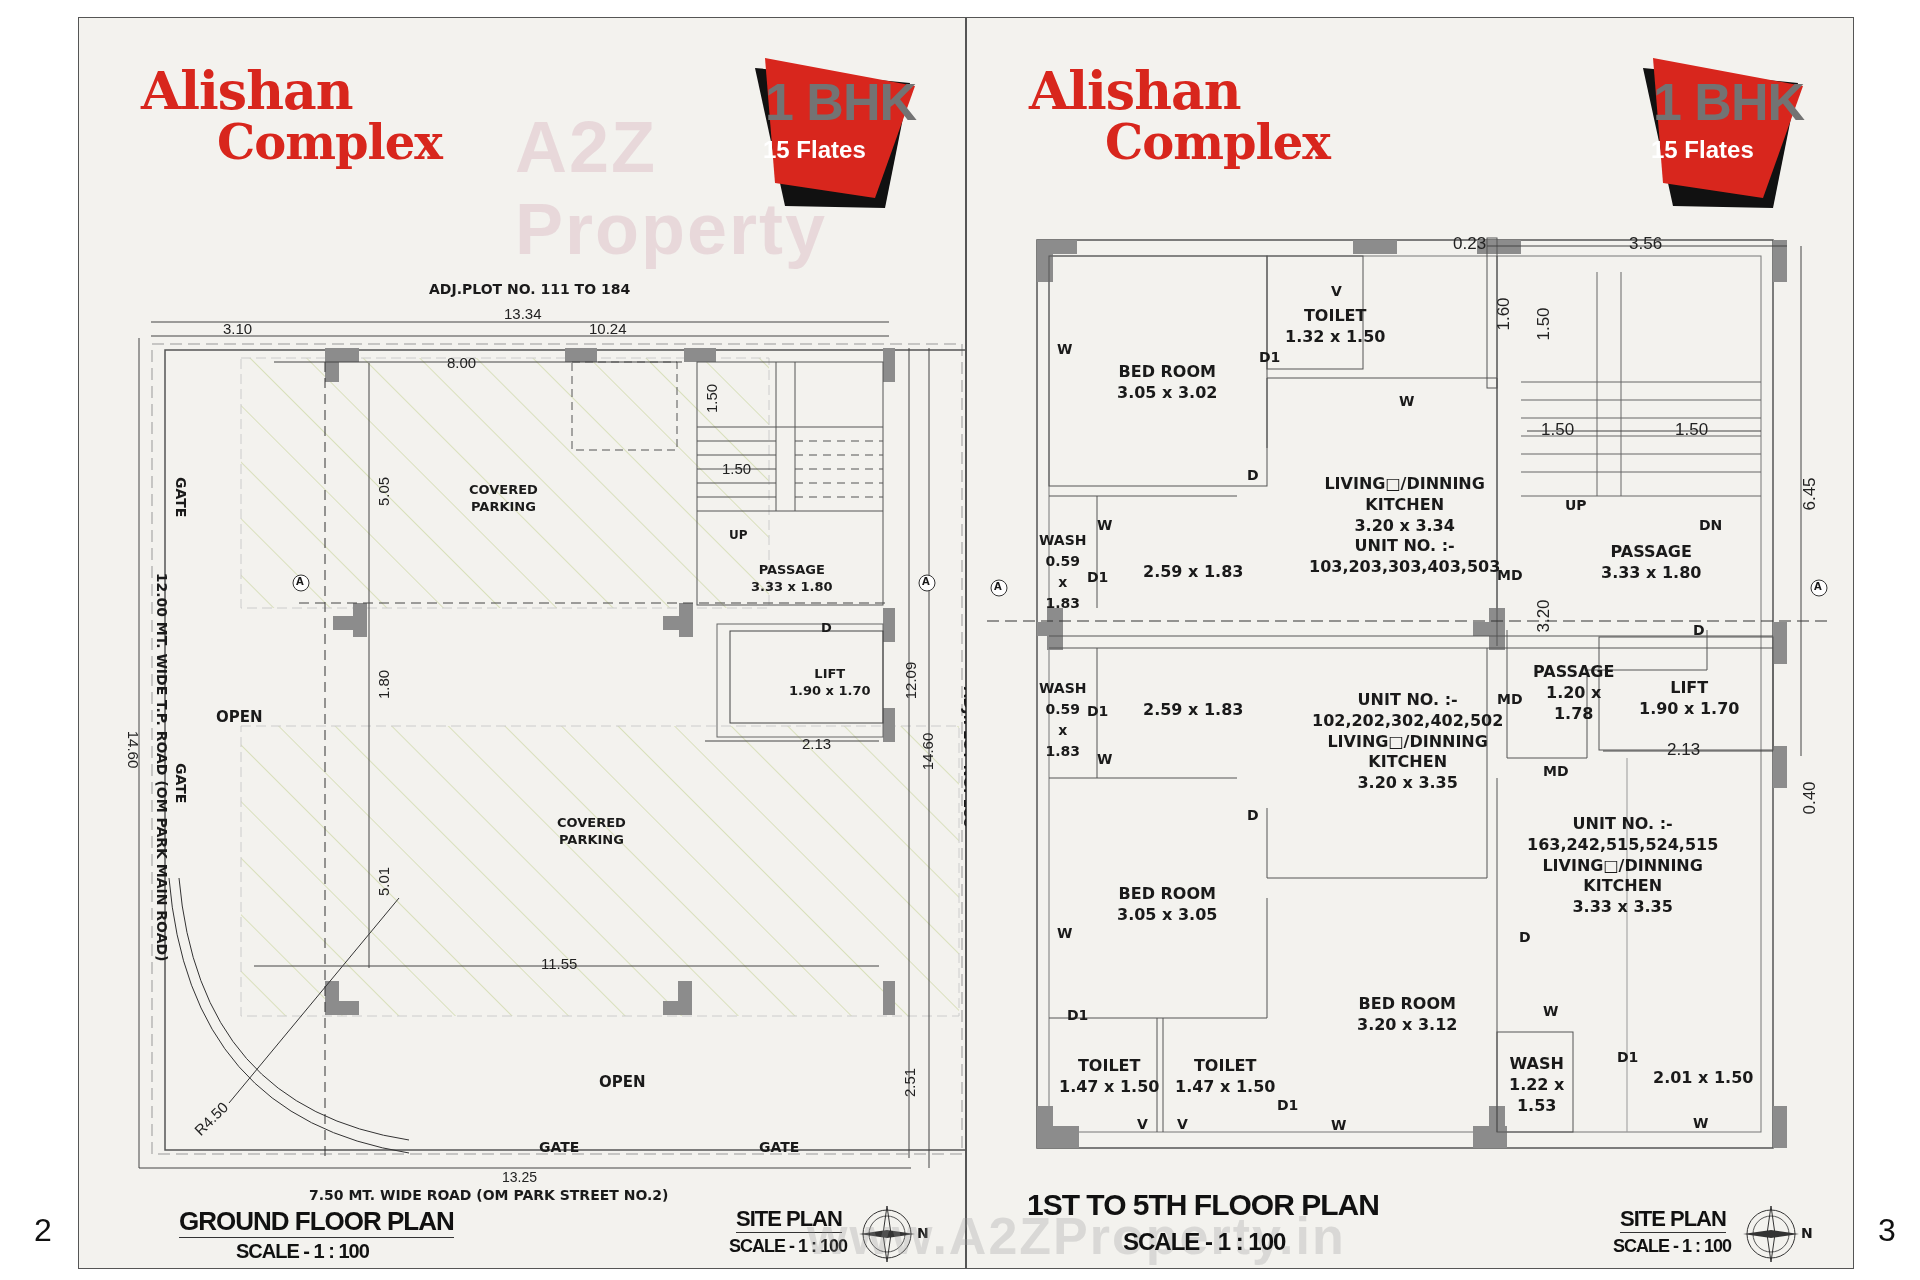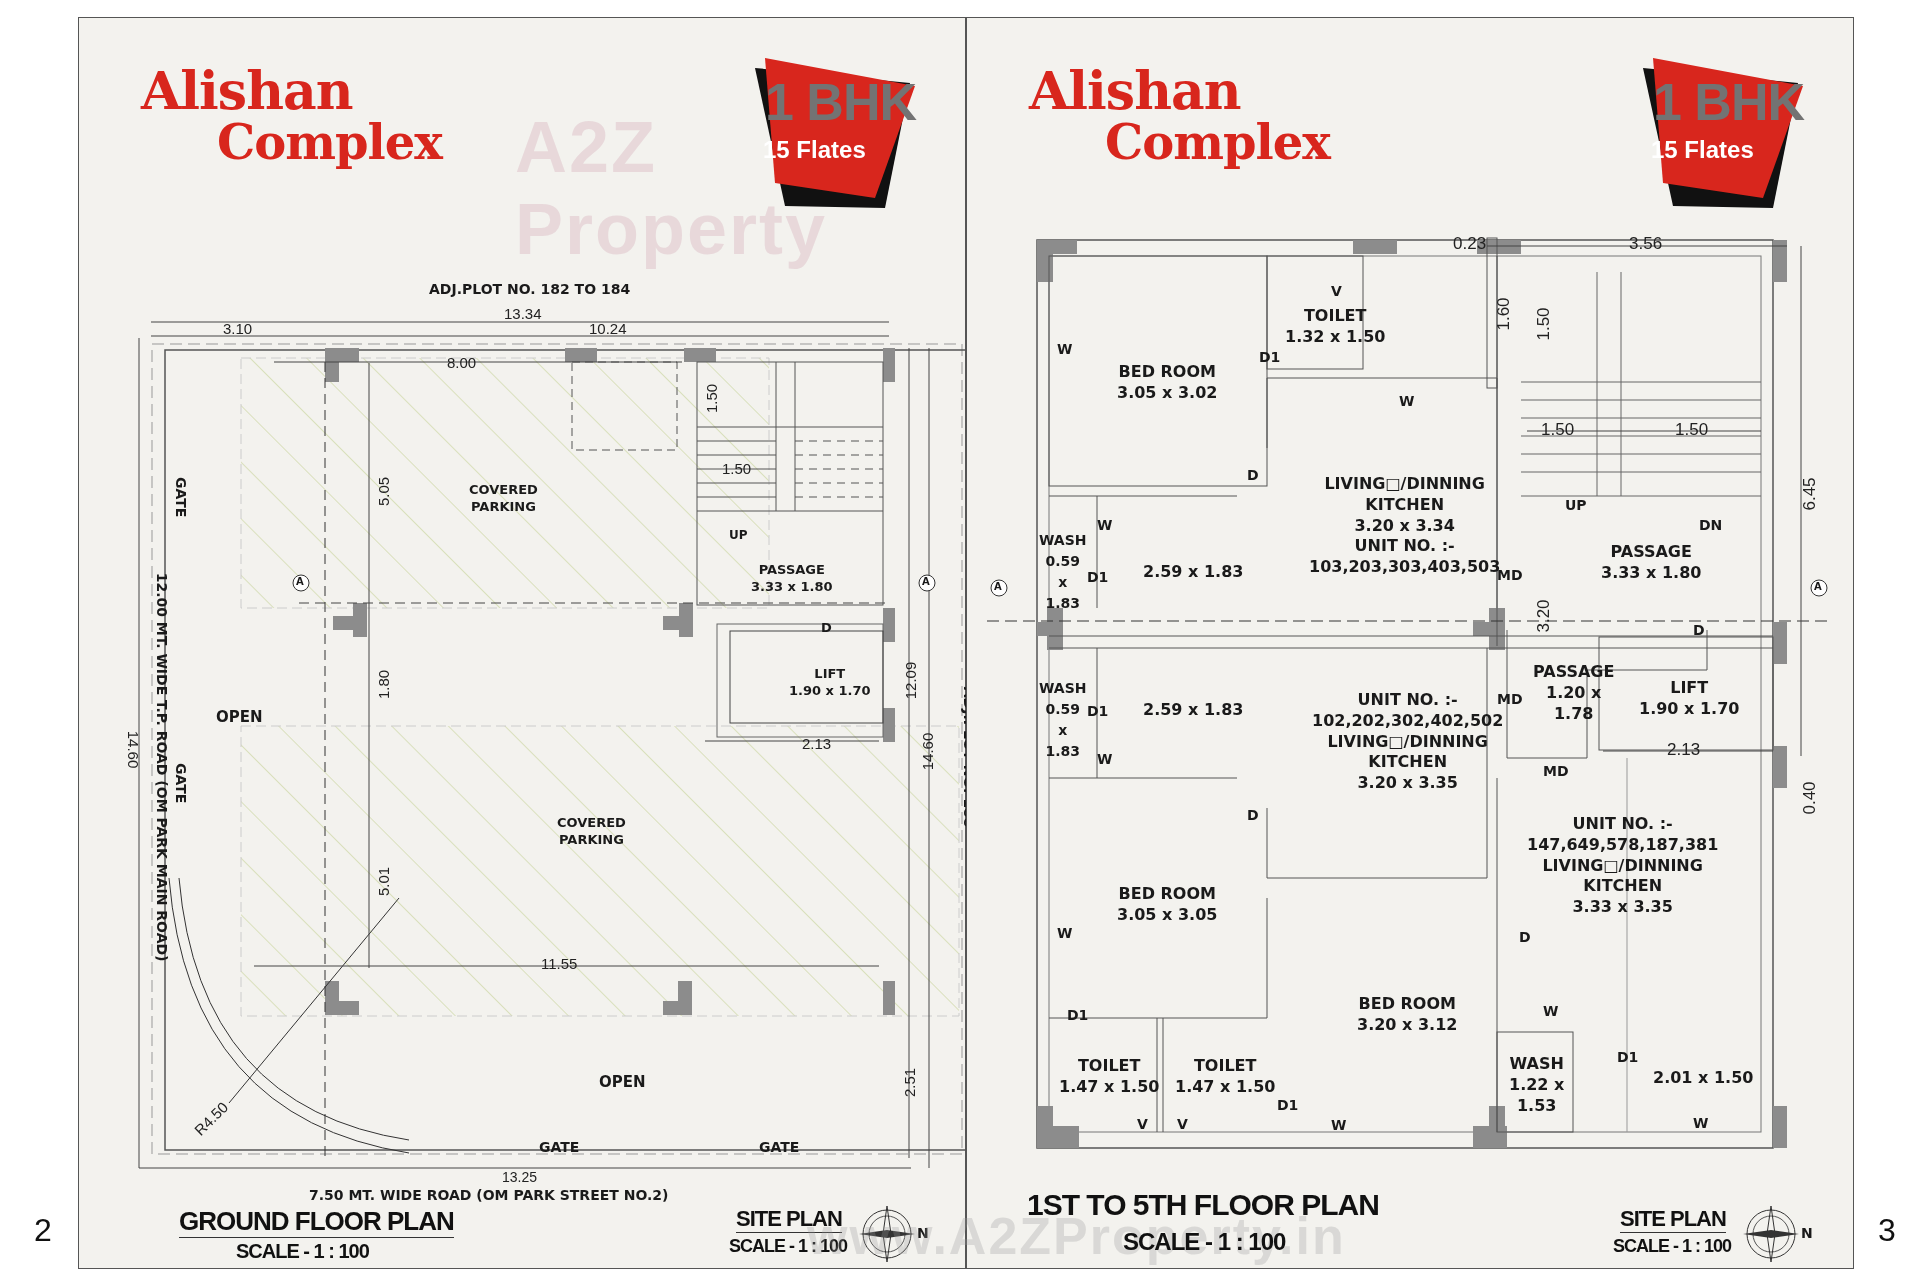--- a/index.html
+++ b/index.html
@@ -121,21 +121,21 @@
     <circle cx="848" cy="565" r="8" fill="#fff" stroke="#333"></circle>
 
     <g transform="translate(808,1216)">
       <circle r="24" fill="none" stroke="#333"></circle>
       <circle r="18" fill="none" stroke="#555"></circle>
       <polygon points="0,-28 4,0 0,28 -4,0" fill="none" stroke="#333"></polygon>
       <polygon points="-28,0 0,-4 28,0 0,4" fill="#333"></polygon>
     </g>
   </svg>
 
-  <div class="lbl" style="left:350px;top:262px;font-size:14px;">ADJ.PLOT NO. 182 TO 184</div>
+  <div class="lbl" style="left:350px;top:262px;font-size:14px;">ADJ.PLOT NO. 111 TO 184</div>
   <div class="dim" style="left:425px;top:287px;font-size:15px;">13.34</div>
   <div class="dim" style="left:144px;top:302px;font-size:15px;">3.10</div>
   <div class="dim" style="left:510px;top:302px;font-size:15px;">10.24</div>
   <div class="dim" style="left:368px;top:336px;font-size:15px;">8.00</div>
   <div class="dim vt" style="left:618px;top:372px;font-size:15px;">1.50</div>
   <div class="dim" style="left:643px;top:442px;font-size:15px;">1.50</div>
   <div class="dim vt" style="left:290px;top:465px;font-size:15px;">5.05</div>
   <div class="dim vt" style="left:290px;top:658px;font-size:15px;">1.80</div>
   <div class="dim vt" style="left:290px;top:855px;font-size:15px;">5.01</div>
   <div class="dim" style="left:462px;top:937px;font-size:15px;">11.55</div>
@@ -272,21 +272,21 @@
   <div class="lbl" style="left:318px;top:288px;font-size:16px;"><span>TOILET</span><br><span>1.32 x 1.50</span></div>
   <div class="lbl" style="left:342px;top:456px;font-size:16px;"><span>LIVING□/DINNING</span><br><span>KITCHEN</span><br><span>3.20 x 3.34</span><br><span>UNIT NO. :-</span><br><span>103,203,303,403,503</span></div>
   <div class="lbl" style="left:72px;top:512px;font-size:14px;line-height:1.5;"><span>WASH</span><br><span>0.59</span><br><span>x</span><br><span>1.83</span></div>
   <div class="lbl" style="left:176px;top:544px;font-size:16px;">2.59 x 1.83</div>
   <div class="lbl" style="left:634px;top:524px;font-size:16px;"><span>PASSAGE</span><br><span>3.33 x 1.80</span></div>
   <div class="lbl" style="left:72px;top:660px;font-size:14px;line-height:1.5;"><span>WASH</span><br><span>0.59</span><br><span>x</span><br><span>1.83</span></div>
   <div class="lbl" style="left:176px;top:682px;font-size:16px;">2.59 x 1.83</div>
   <div class="lbl" style="left:345px;top:672px;font-size:16px;"><span>UNIT NO. :-</span><br><span>102,202,302,402,502</span><br><span>LIVING□/DINNING</span><br><span>KITCHEN</span><br><span>3.20 x 3.35</span></div>
   <div class="lbl" style="left:566px;top:644px;font-size:16px;"><span>PASSAGE</span><br><span>1.20 x</span><br><span>1.78</span></div>
   <div class="lbl" style="left:672px;top:660px;font-size:16px;"><span>LIFT</span><br><span>1.90 x 1.70</span></div>
-  <div class="lbl" style="left:560px;top:796px;font-size:16px;"><span>UNIT NO. :-</span><br><span>147,649,578,187,381</span><br><span>LIVING□/DINNING</span><br><span>KITCHEN</span><br><span>3.33 x 3.35</span></div>
+  <div class="lbl" style="left:560px;top:796px;font-size:16px;"><span>UNIT NO. :-</span><br><span>163,242,515,524,515</span><br><span>LIVING□/DINNING</span><br><span>KITCHEN</span><br><span>3.33 x 3.35</span></div>
   <div class="lbl" style="left:150px;top:866px;font-size:16px;"><span>BED ROOM</span><br><span>3.05 x 3.05</span></div>
   <div class="lbl" style="left:390px;top:976px;font-size:16px;"><span>BED ROOM</span><br><span>3.20 x 3.12</span></div>
   <div class="lbl" style="left:92px;top:1038px;font-size:16px;"><span>TOILET</span><br><span>1.47 x 1.50</span></div>
   <div class="lbl" style="left:208px;top:1038px;font-size:16px;"><span>TOILET</span><br><span>1.47 x 1.50</span></div>
   <div class="lbl" style="left:542px;top:1036px;font-size:16px;"><span>WASH</span><br><span>1.22 x</span><br><span>1.53</span></div>
   <div class="lbl" style="left:686px;top:1050px;font-size:16px;">2.01 x 1.50</div>
 
   <div class="lbl" style="left:90px;top:322px;font-size:14px;">W</div>
   <div class="lbl" style="left:364px;top:264px;font-size:14px;">V</div>
   <div class="lbl" style="left:292px;top:330px;font-size:14px;">D1</div>

